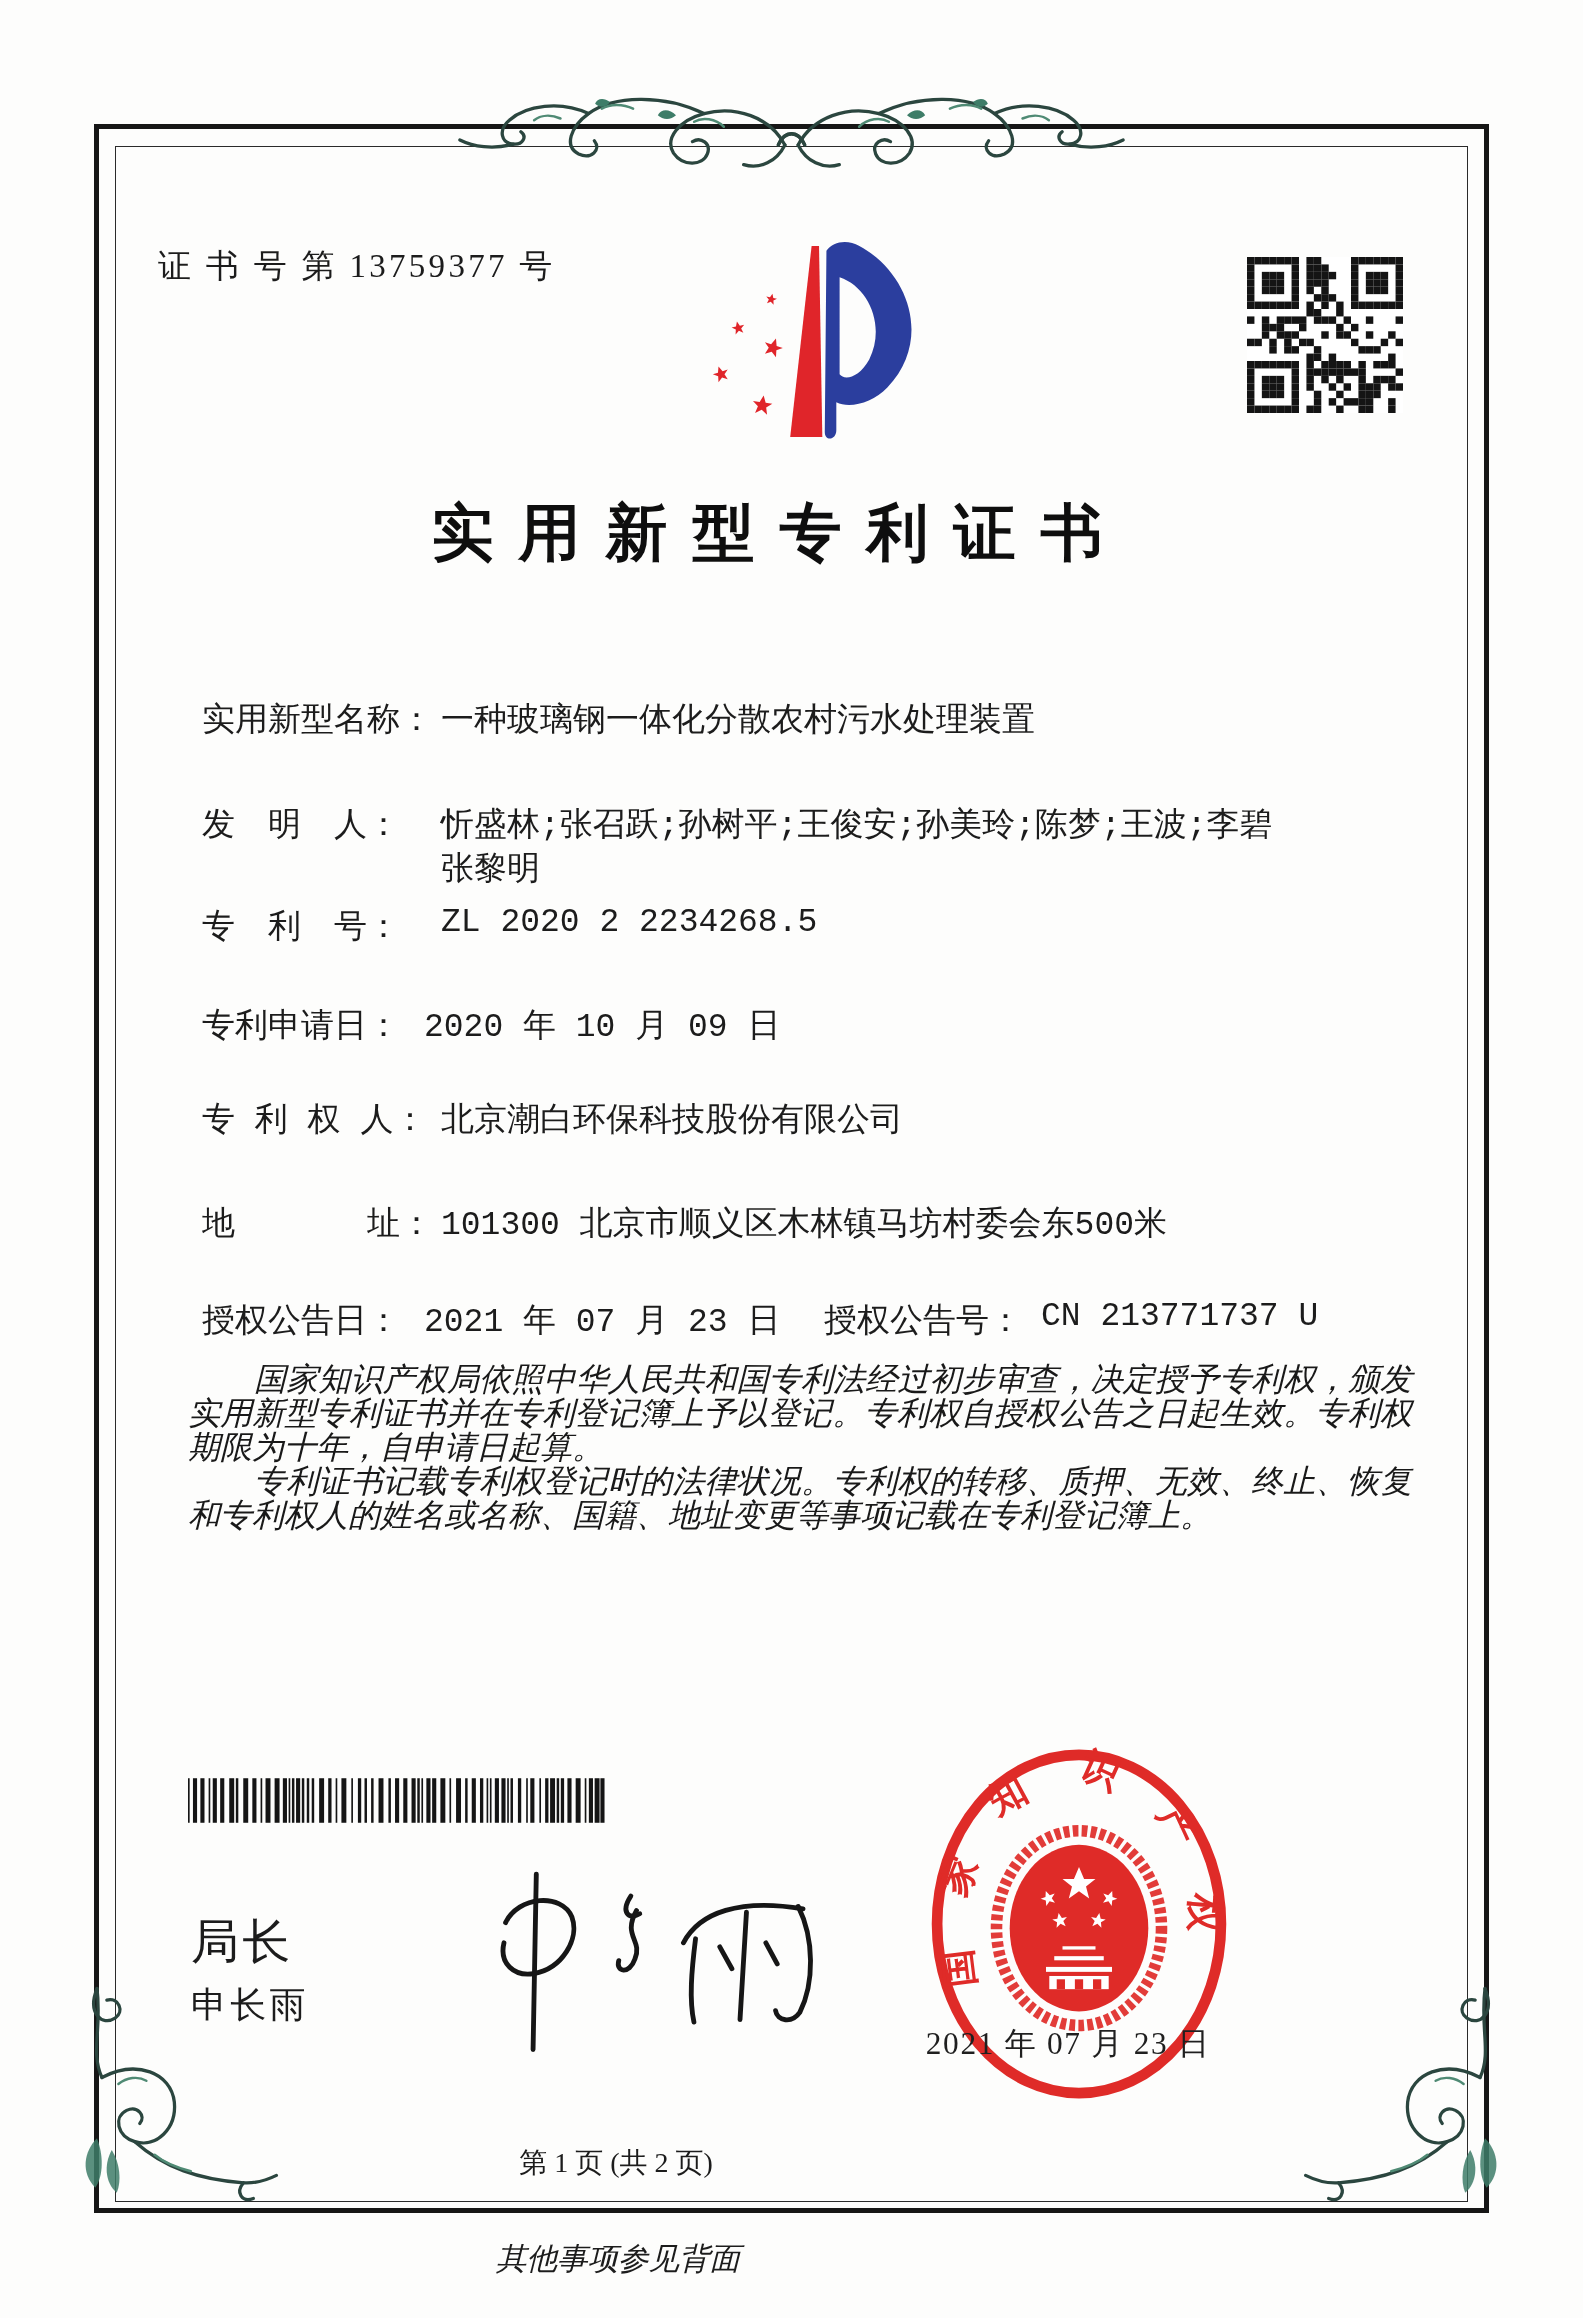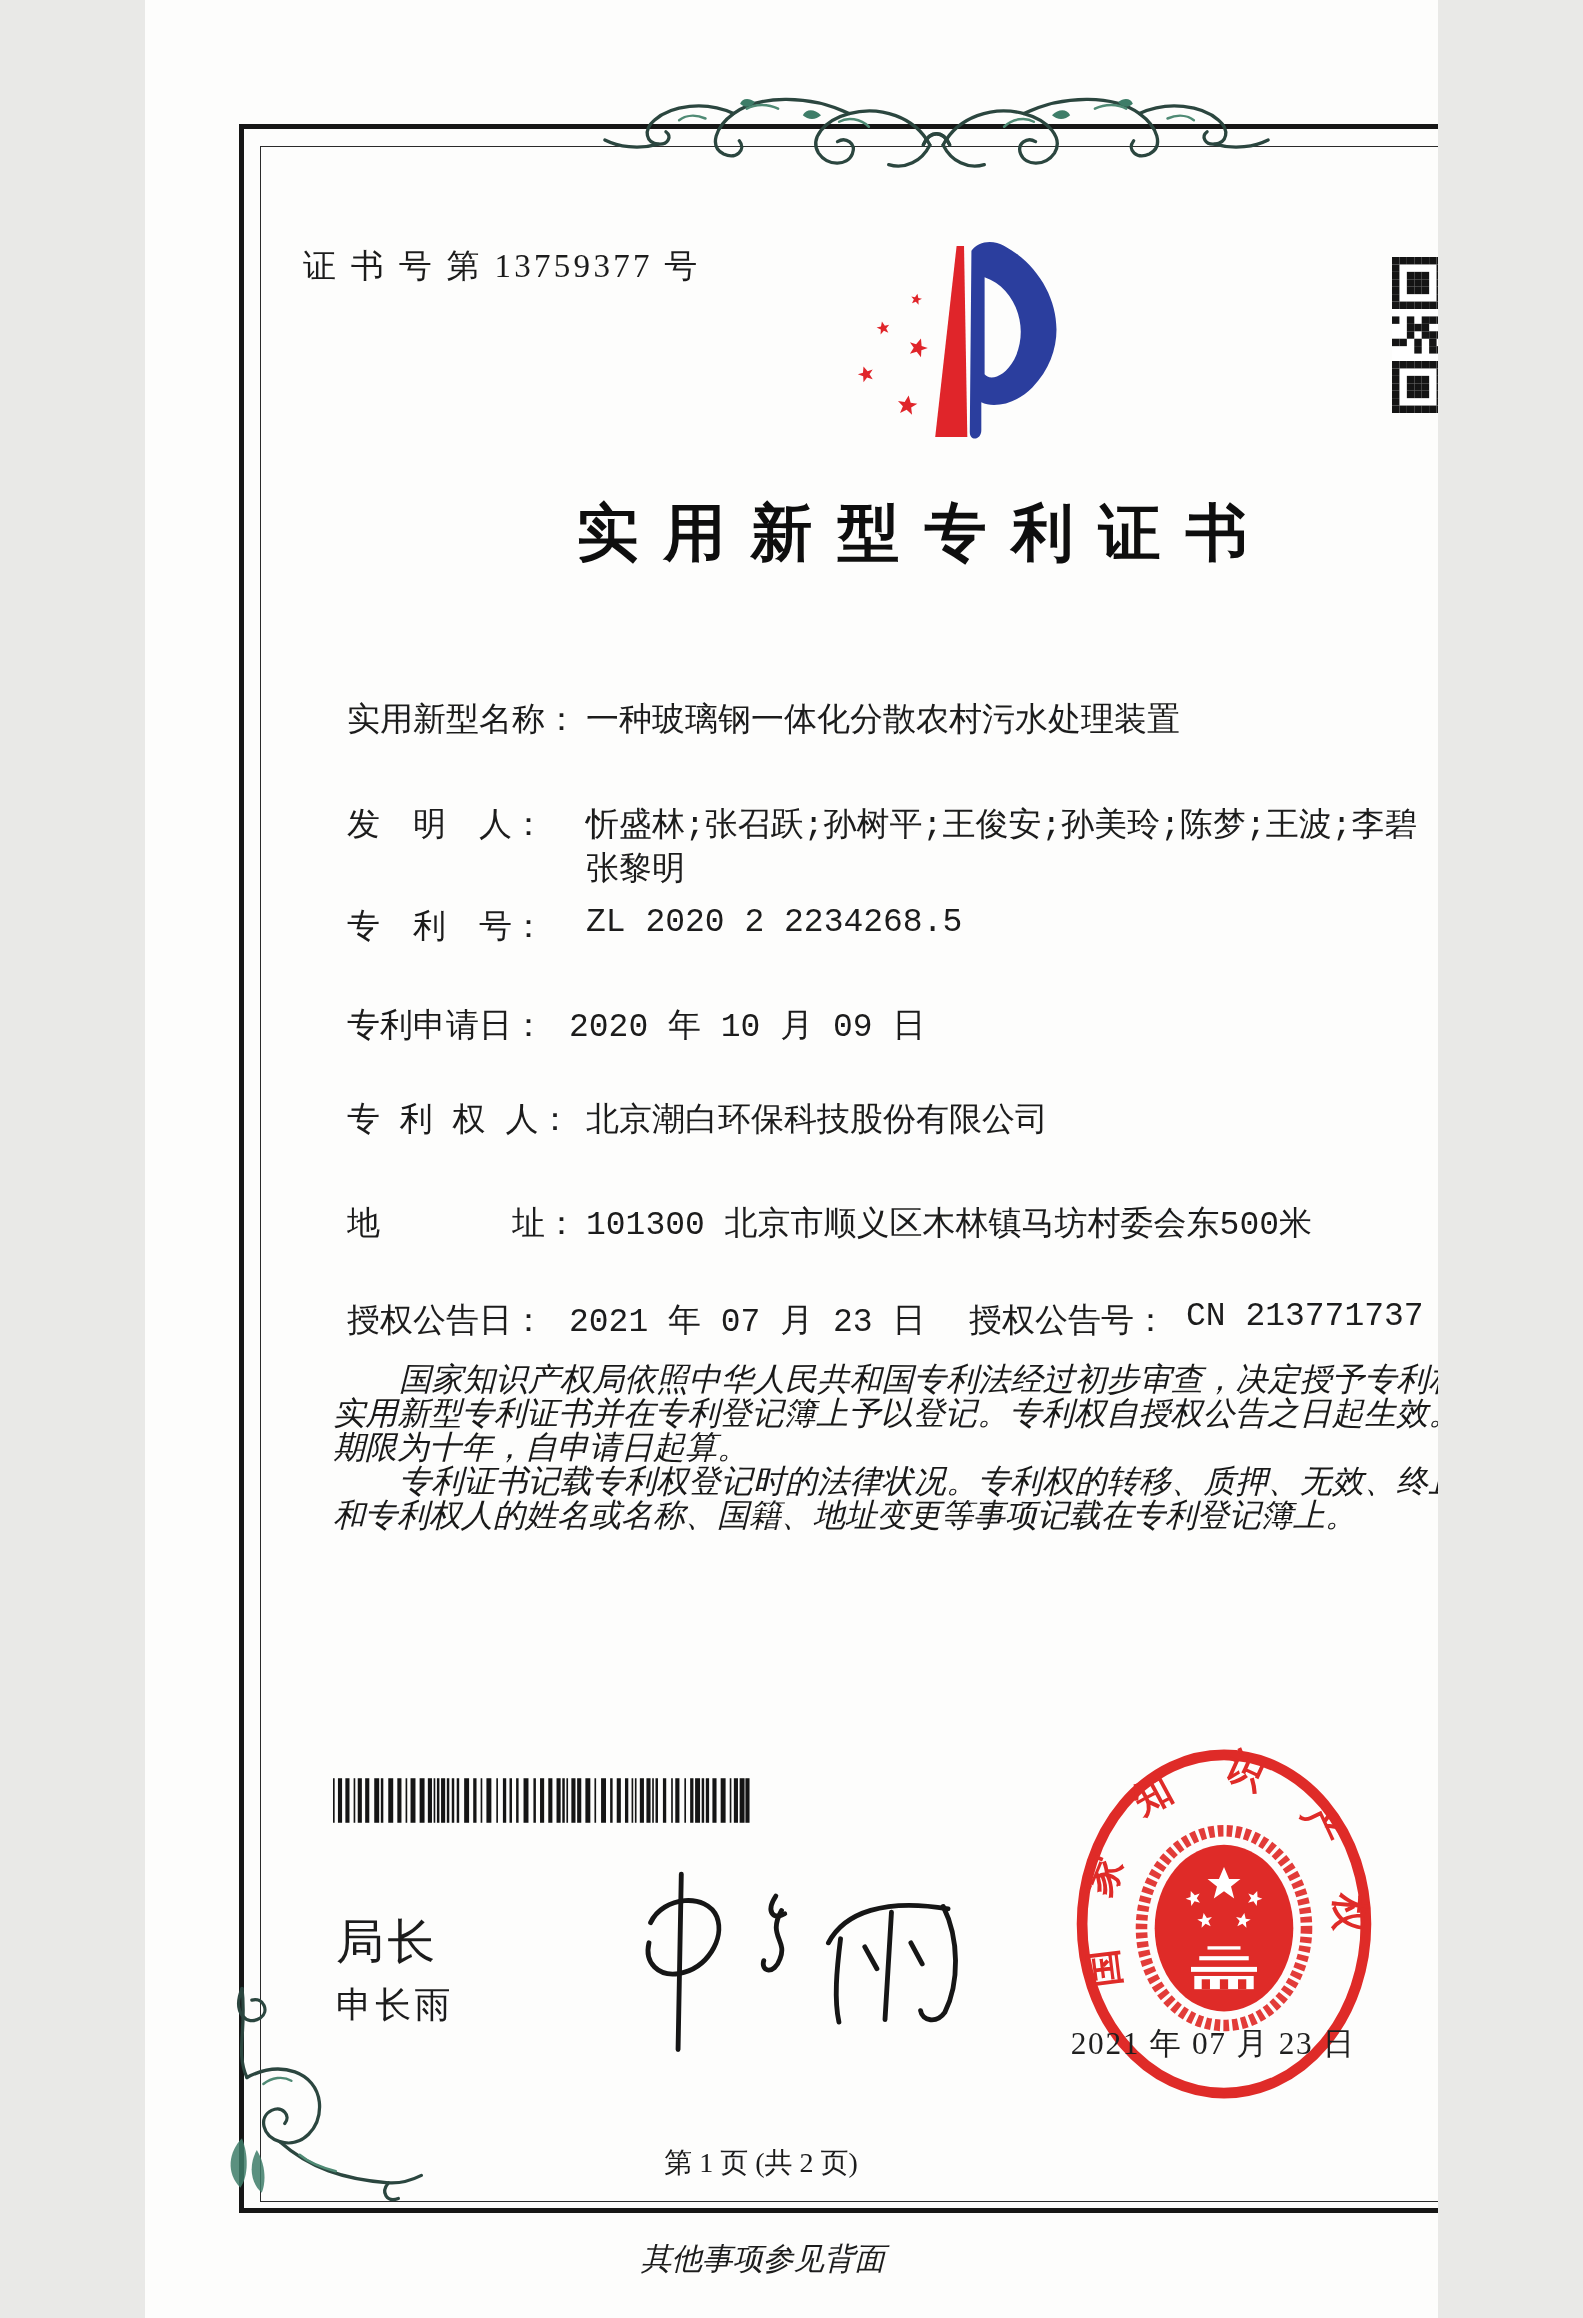--- a/index.html
+++ b/index.html
@@ -1,17 +1,17 @@
 <!DOCTYPE html>
 <html style="font-size:13px"><head>
 <meta charset="utf-8">
 <style>
   html,body{margin:0;padding:0;background:#e9e9e7;}
   .page{
-    position:relative;width:1293px;height:2319px;margin:0 auto;
+    position:relative;width:1583px;height:2319px;margin:0 auto;
     background:#fdfdfc;overflow:hidden;
     font-family:"Liberation Serif","DejaVu Serif",serif;color:#1c1c1c;
   }
   
   .frame-outer{position:absolute;left:94px;top:124px;width:1395px;height:2089px;
     border:5.8px solid #161616;box-sizing:border-box;z-index:1;}
   .frame-inner{position:absolute;left:115px;top:146px;width:1353px;height:2056px;
     border:1.6px solid #2a2a2a;box-sizing:border-box;z-index:1;}
   .ornament{position:absolute;z-index:2;}
   

